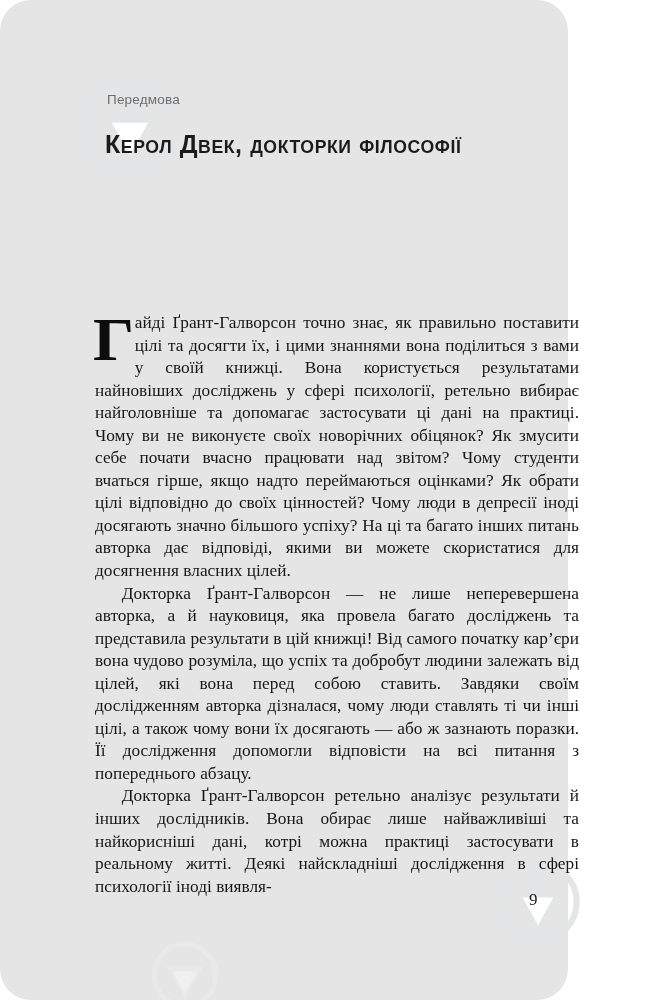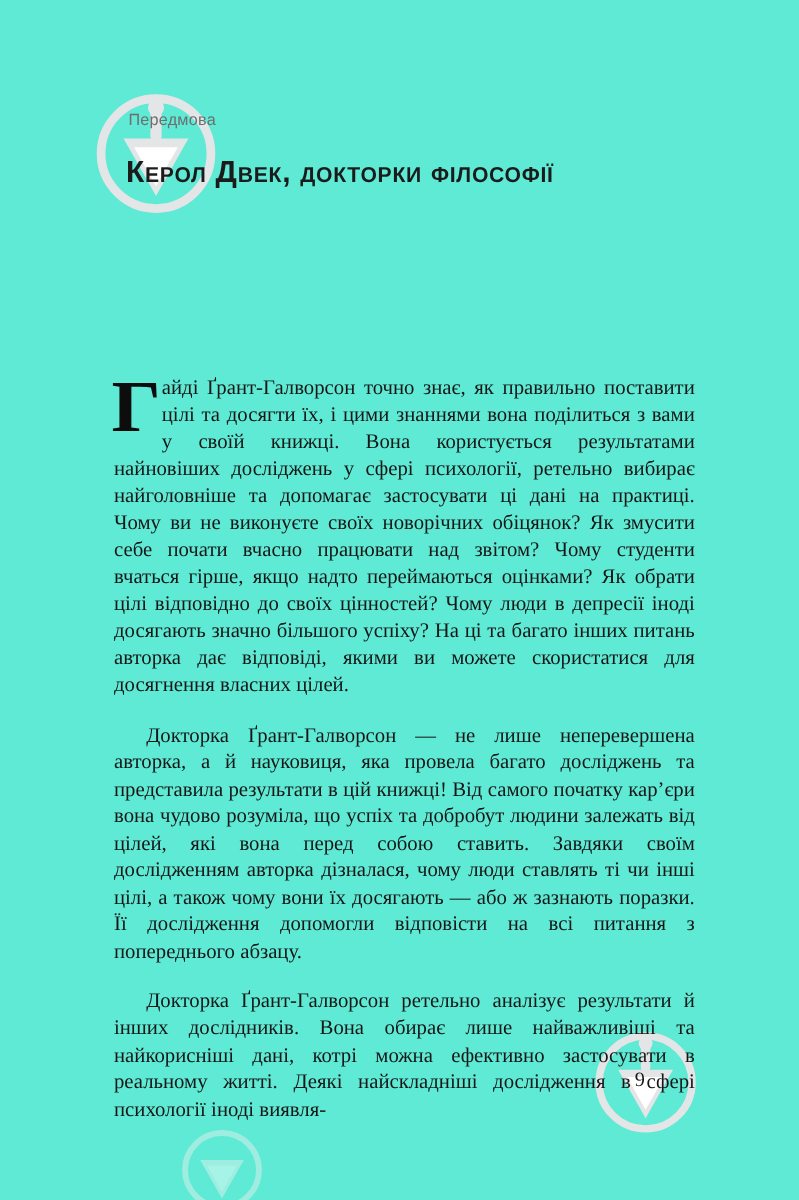--- a/index.html
+++ b/index.html
@@ -5,22 +5,23 @@
   * { margin:0; padding:0; box-sizing:border-box; }
   html, body {
     width:666px; height:1000px;
     background:#ffffff;
     font-family:"Liberation Serif", serif;
     overflow:hidden;
   }
 
   #page {
     position:relative;
-    width:666px; height:1000px;
-    background:#5eead4;
+    width:568px; height:1000px;
+    background:#e5e5e5;
+    border-radius:31px;
   }
 
   
   .watermark {
     position:absolute;
     pointer-events:none;
     opacity:1;
   }
   .wm-top  { left:78px;  top:76px;  width:104px; height:104px; }
   .wm-bot  { left:494px; top:858px; width:88px;  height:88px;  }
@@ -61,21 +62,21 @@
   #body-copy p {
     font-family:"Liberation Serif", serif;
     font-size:17.3px;
     line-height:22.55px;
     color:#161617;
     text-align:justify;
     text-justify:inter-word;
     hyphens:manual;
     word-spacing:.1px;
   }
-  #body-copy p + p { text-indent:1.55em;margin-top:19px; }
+  #body-copy p + p { text-indent:1.55em; }
 
   
   .dropcap {
     float:left;
     font-family:"Liberation Serif", serif;
     font-weight:bold;
     font-size:61px;
     line-height:52px;
     margin:2px 3px 0 -2px;
     color:#0d0d0d;
@@ -132,19 +133,19 @@
   <div class="kicker">Передмова</div>
 
   <h1 class="chapter-title">Керол Двек, докторки філософії</h1>
 
   <div id="body-copy">
 
     <p id="para-1"><span class="dropcap">Г</span><span class="lead-bold">айді</span><span> Ґрант-Галворсон точно знає, як правильно поставити цілі та досягти їх, і цими знаннями вона поділиться з вами у своїй книжці. Вона користується результатами найновіших досліджень у сфері психології, ретельно вибирає найголовніше та допомагає застосувати ці дані на практиці. Чому ви не виконуєте своїх новорічних обіцянок? Як змусити себе почати вчасно працювати над звітом? Чому студенти вчаться гірше, якщо надто переймаються оцінками? Як обрати цілі відповідно до своїх цінностей? Чому люди в депресії іноді досягають значно більшого успіху? На ці та багато інших питань авторка дає відповіді, якими ви можете скористатися для досягнення власних цілей.</span></p>
 
     <p><span>Докторка Ґрант-Галворсон — не лише неперевершена авторка, а й науковиця, яка провела багато досліджень та представила результати в цій книжці! Від самого початку кар’єри вона чудово розуміла, що успіх та добробут людини залежать від цілей, які вона перед собою ставить. Завдяки своїм дослідженням авторка дізналася, чому люди ставлять ті чи інші цілі, а також чому вони їх досягають — або ж зазнають поразки. Її дослідження допомогли відповісти на всі питання з попереднього абзацу.</span></p>
 
-    <p><span>Докторка Ґрант-Галворсон ретельно аналізує результати й інших дослідників. Вона обирає лише найважливіші та найкорисніші дані, котрі можна ефективно застосувати в реальному житті. Деякі найскладніші дослідження в сфері психології іноді виявля-</span></p>
+    <p><span>Докторка Ґрант-Галворсон ретельно аналізує результати й інших дослідників. Вона обирає лише найважливіші та найкорисніші дані, котрі можна практиці застосувати в реальному житті. Деякі найскладніші дослідження в сфері психології іноді виявля-</span></p>
 
   </div>
 
   <div class="folio">9</div>
 
 </div>
 
 </body></html>

